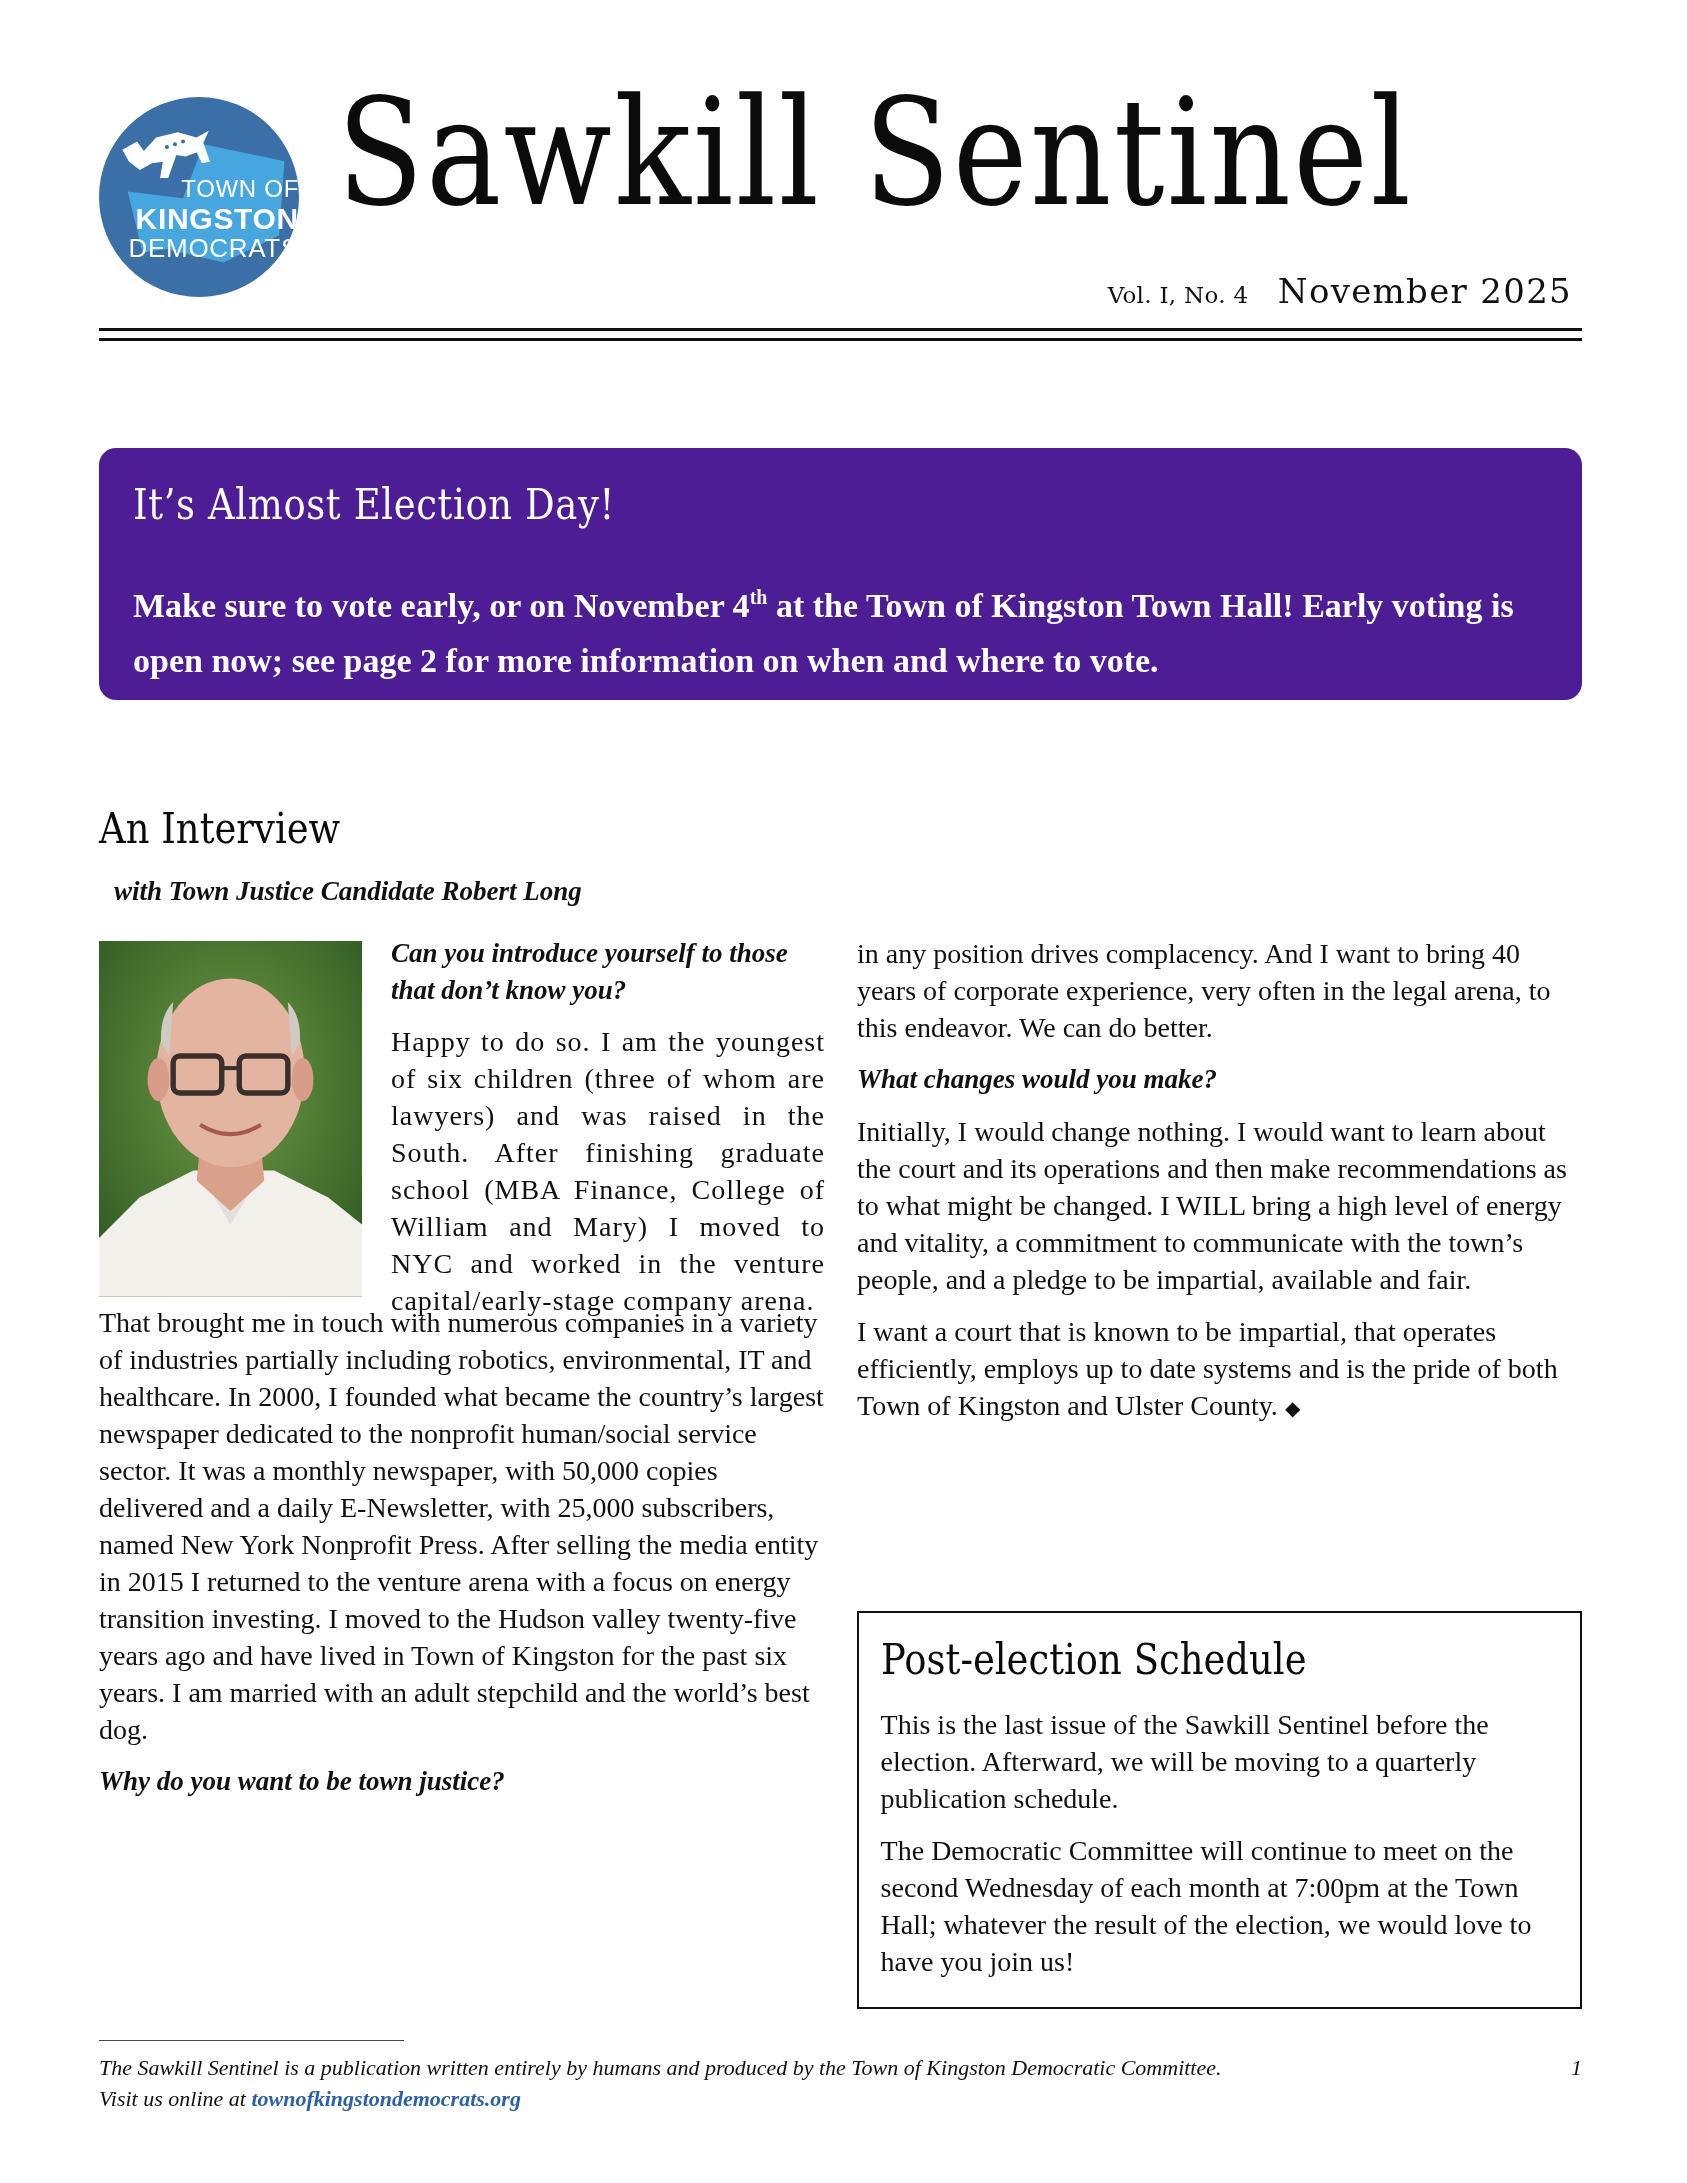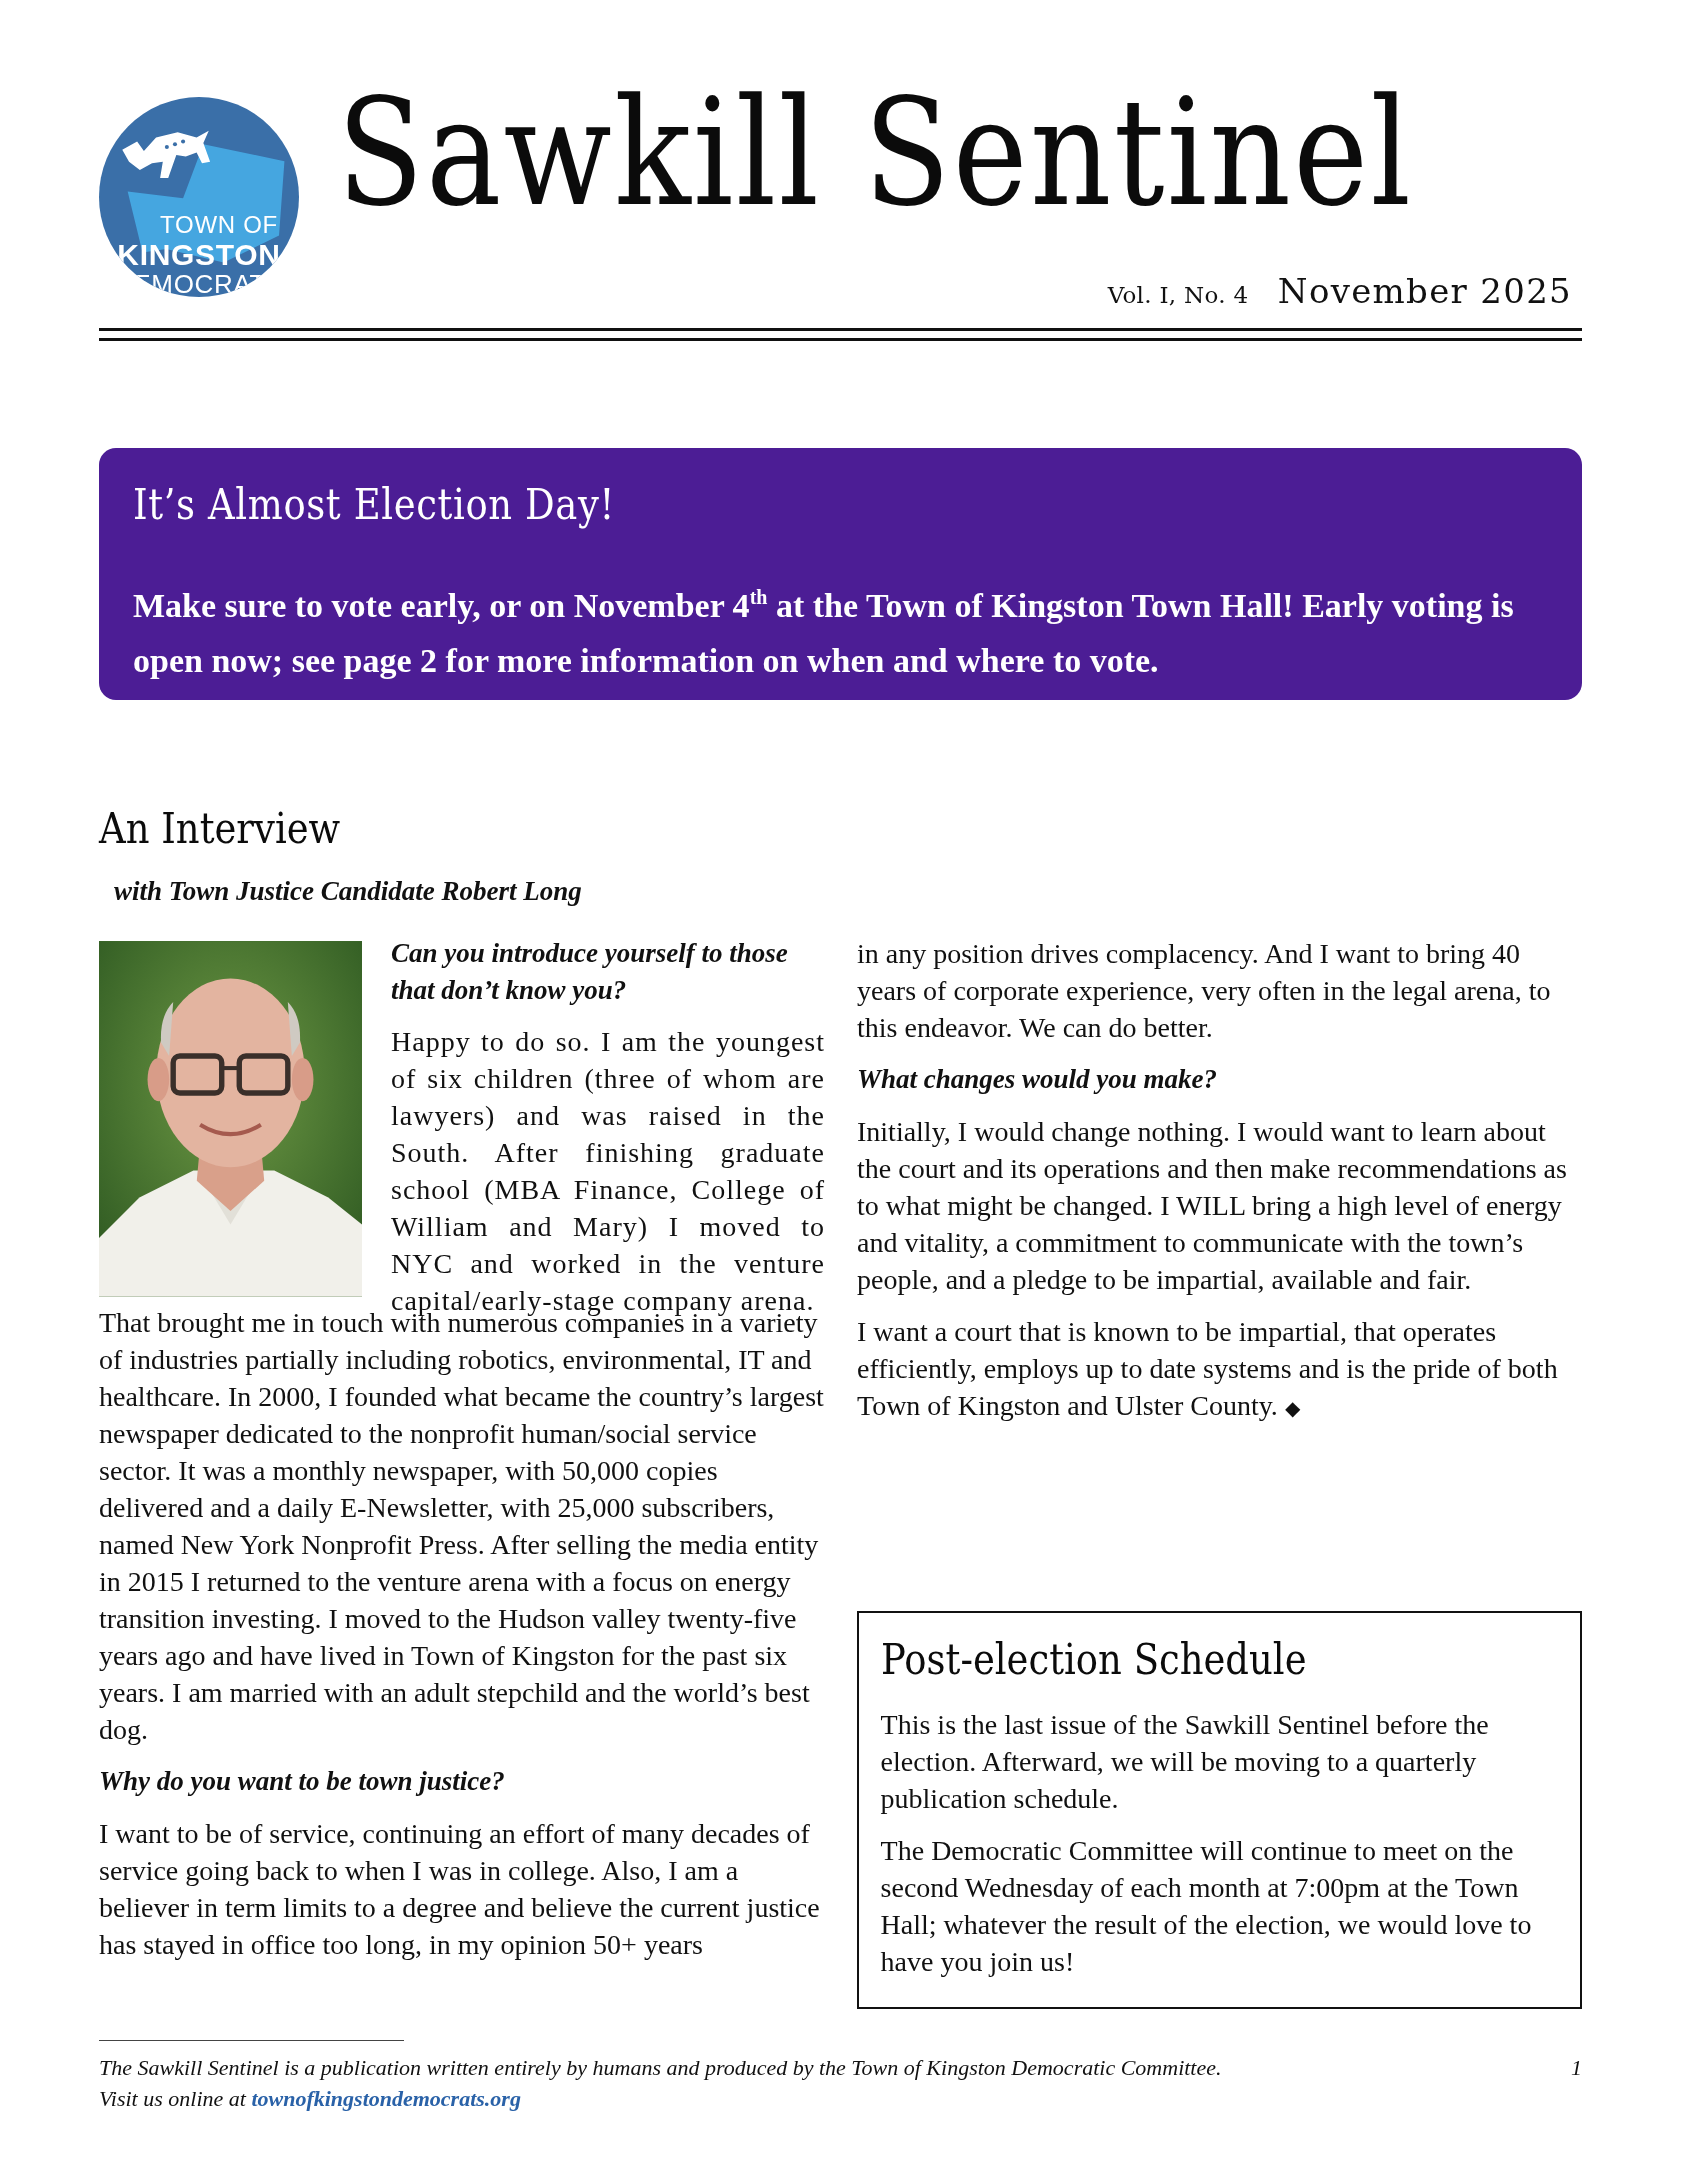--- a/index.html
+++ b/index.html
@@ -2,21 +2,21 @@
 <html style="font-size:10.8px"><head>
   <meta charset="utf-8">
   <style>
     * { box-sizing: border-box; margin: 0; padding: 0; }
     html, body { width: 1687px; height: 2183px; background: #ffffff; }
     body { position: relative; font-family: "Liberation Serif", "DejaVu Serif", serif; color: #111; overflow: hidden; }
 
     
     .logo { position: absolute; left: 99px; top: 97px; width: 200px; height: 200px; border-radius: 50%; background: #3a6fa8; overflow: hidden; }
     .logo .shape { position: absolute; left: 2.7px; top: 0; width: 200px; height: 200px; }
-    .logo .txt { position: absolute; left: 0; width: 200px; text-align: center; color: #fff; font-family: "Liberation Sans", "DejaVu Sans", sans-serif; line-height: 1; margin-top: 36px; }
+    .logo .txt { position: absolute; left: 0; width: 200px; text-align: right; color: #fff; font-family: "Liberation Sans", "DejaVu Sans", sans-serif; line-height: 1; }
     .logo .t1 { top: 80px; font-size: 24px; font-weight: 400; padding-left: 40px; letter-spacing: 0.7px; }
     .logo .t2 { top: 107px; font-size: 30px; font-weight: 700; letter-spacing: 0.7px; }
     .logo .t3 { top: 138px; font-size: 26px; font-weight: 400; letter-spacing: 0.7px; }
 
     .title { position: absolute; left: 337px; top: 80px; width: 1255px; font-family: "DejaVu Serif", "Liberation Serif", serif; font-size: 147px; line-height: 1; font-weight: 400; letter-spacing: 2.7px; transform: scaleX(0.86); transform-origin: left top; white-space: nowrap; color: #0b0b0b; }
     .issue { position: absolute; right: 115px; top: 271px; white-space: nowrap; color: #111; font-family: "DejaVu Serif", "Liberation Serif", serif; }
     .issue .vol { font-size: 23px; margin-right: 26px; letter-spacing: 0.3px; }
     .issue .date { font-size: 34px; letter-spacing: 1.3px; }
     .rule { position: absolute; left: 99px; width: 1483px; background: #111; }
     .rule.r1 { top: 328px; height: 3.4px; }
@@ -128,21 +128,20 @@
 </div>
 
 <div class="intro-right">
   <p class="q">Can you introduce yourself to those that don’t know you?</p>
   <p class="body">Happy to do so. I am the youngest of six children (three of whom are lawyers) and was raised in the South. After finishing graduate school (MBA Finance, College of William and Mary) I moved to NYC and worked in the venture capital/early-stage company arena.</p>
 </div>
 
 <div class="col-left-cont">
   <p class="body">That brought me in touch with numerous companies in a variety of industries partially including robotics, environmental, IT and healthcare. In 2000, I founded what became the country’s largest newspaper dedicated to the nonprofit human/social service sector. It was a monthly newspaper, with 50,000 copies delivered and a daily E-Newsletter, with 25,000 subscribers, named New York Nonprofit Press. After selling the media entity in 2015 I returned to the venture arena with a focus on energy transition investing. I moved to the Hudson valley twenty-five years ago and have lived in Town of Kingston for the past six years. I am married with an adult stepchild and the world’s best dog.</p>
   <p class="q">Why do you want to be town justice?</p>
-  <p class="body">I want to be of service, continuing an effort of many decades of service going back to when I was in college. Also, I am a believer in term limits to a degree and believe the current justice has stayed in office too long, in my opinion 50+ years</p>
 </div>
 
 <div class="col-right">
   <p class="body">in any position drives complacency. And I want to bring 40 years of corporate experience, very often in the legal arena, to this endeavor. We can do better.</p>
   <p class="q">What changes would you make?</p>
   <p class="body">Initially, I would change nothing. I would want to learn about the court and its operations and then make recommendations as to what might be changed. I WILL bring a high level of energy and vitality, a commitment to communicate with the town’s people, and a pledge to be impartial, available and fair.</p>
   <p class="body"><span>I want a court that is known to be impartial, that operates efficiently, employs up to date systems and is the pride of both Town of Kingston and Ulster County.</span> <span class="diamond">◆</span></p>
 </div>
 
 <section class="sched">

